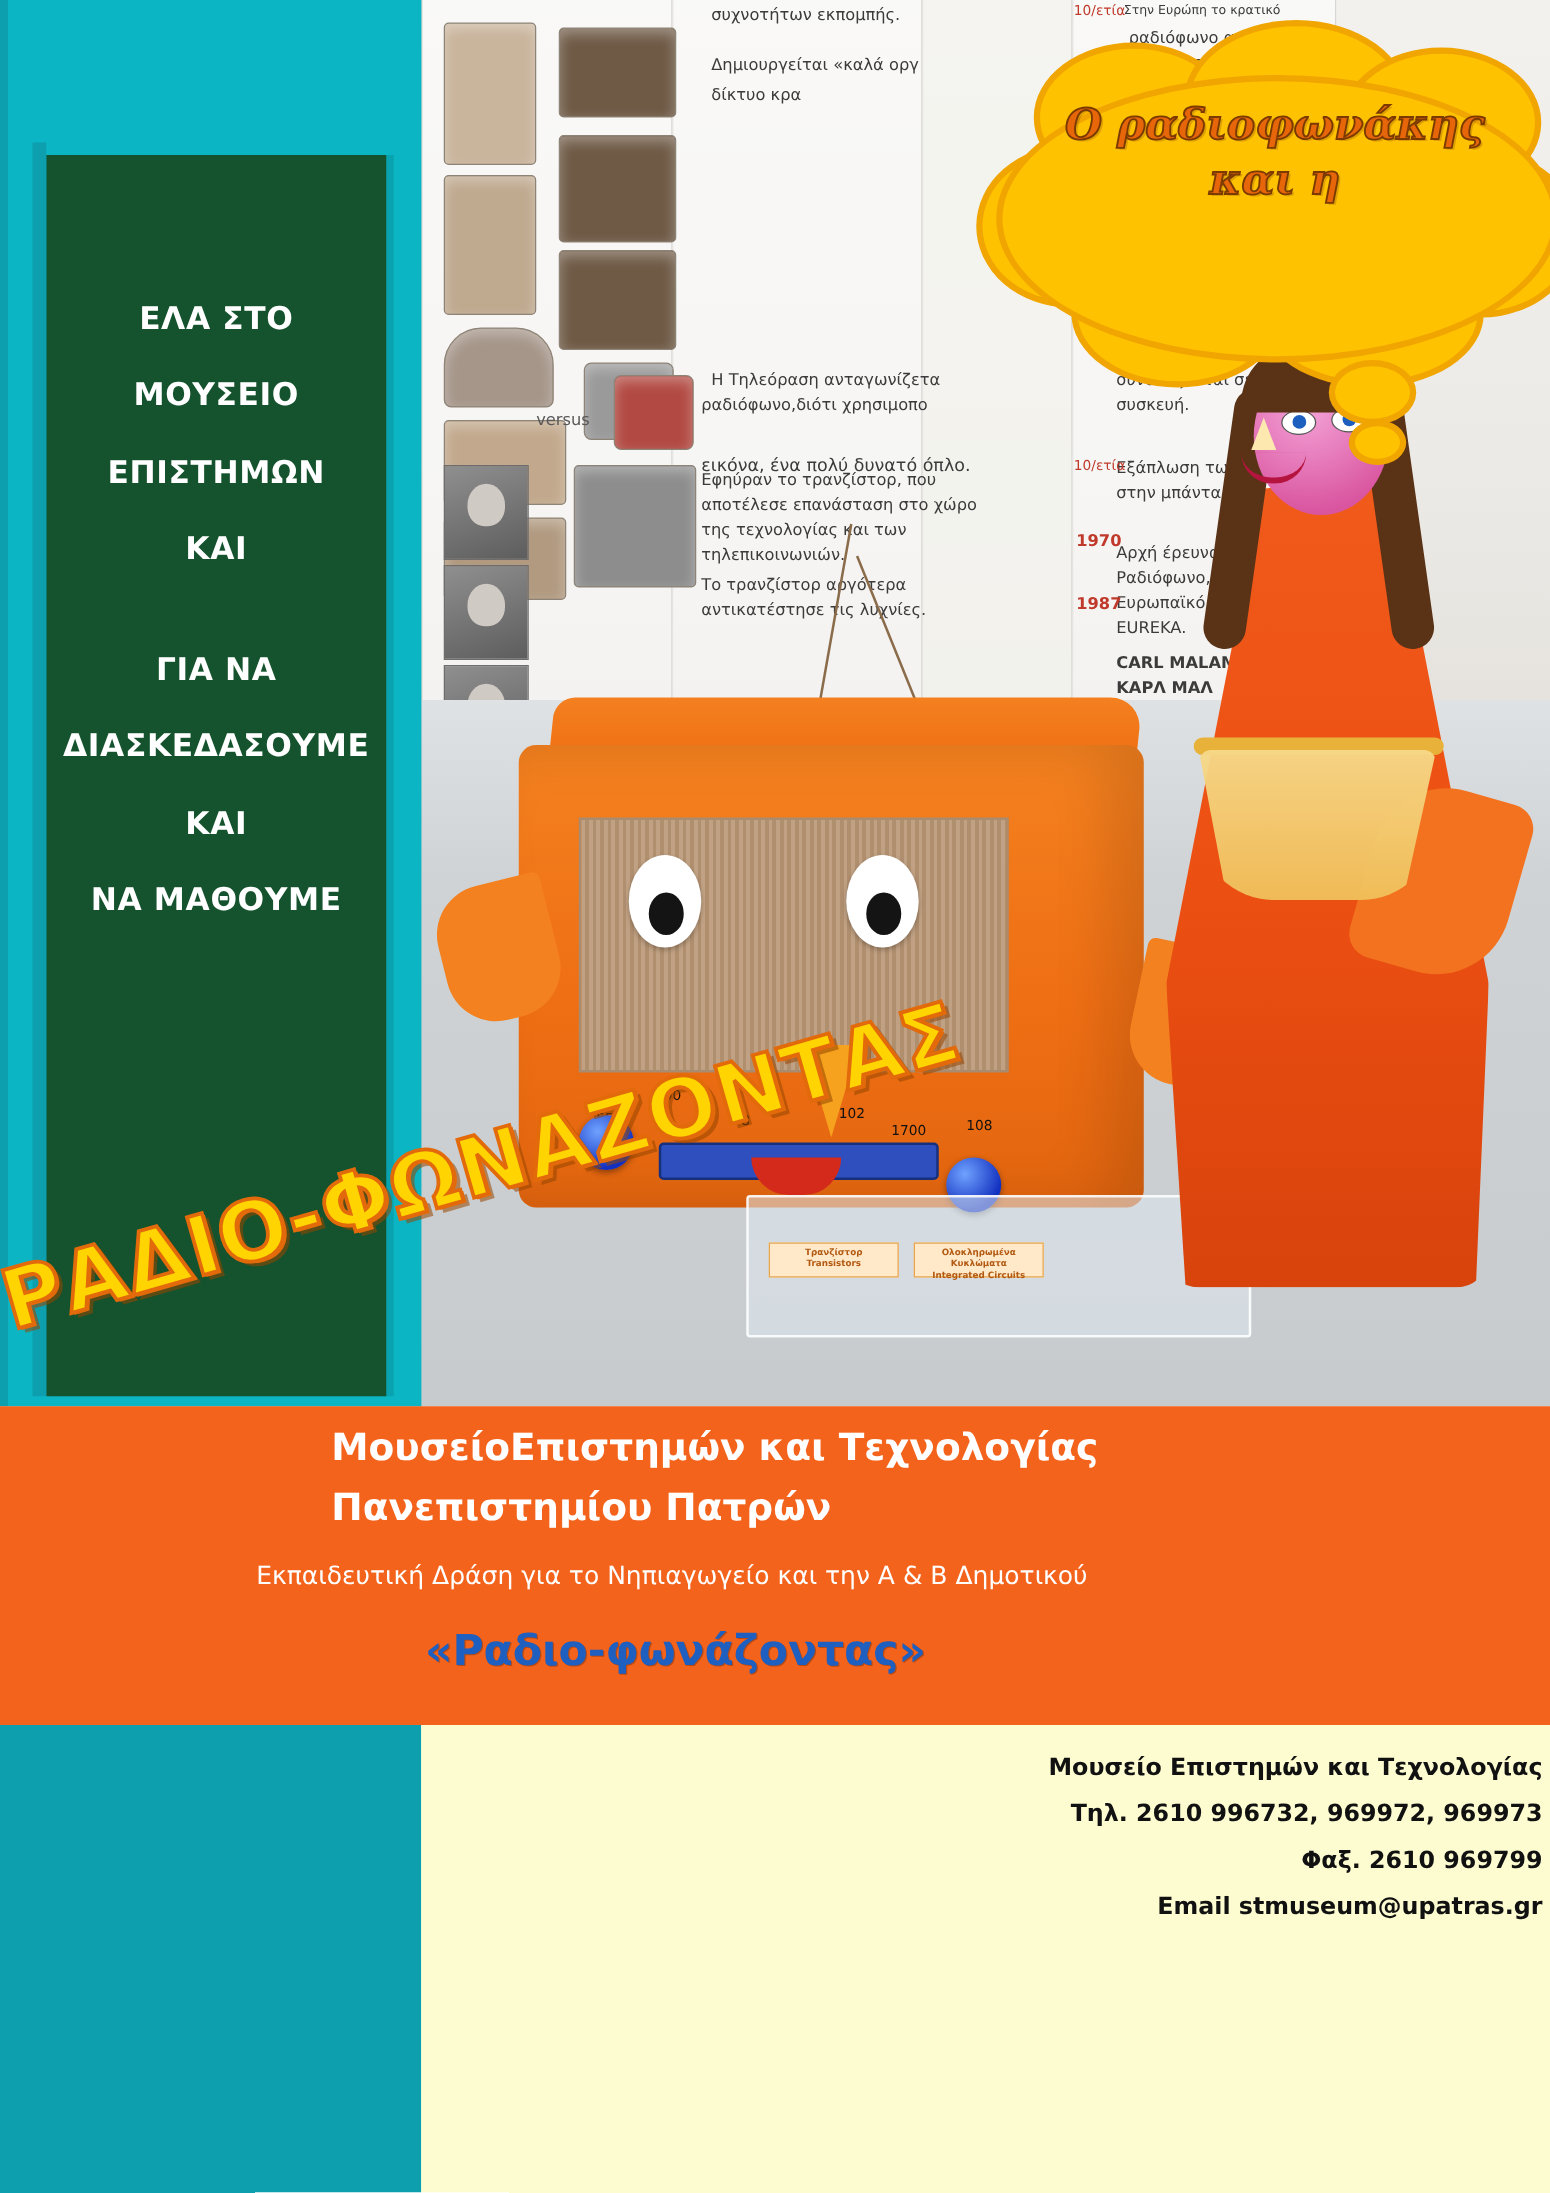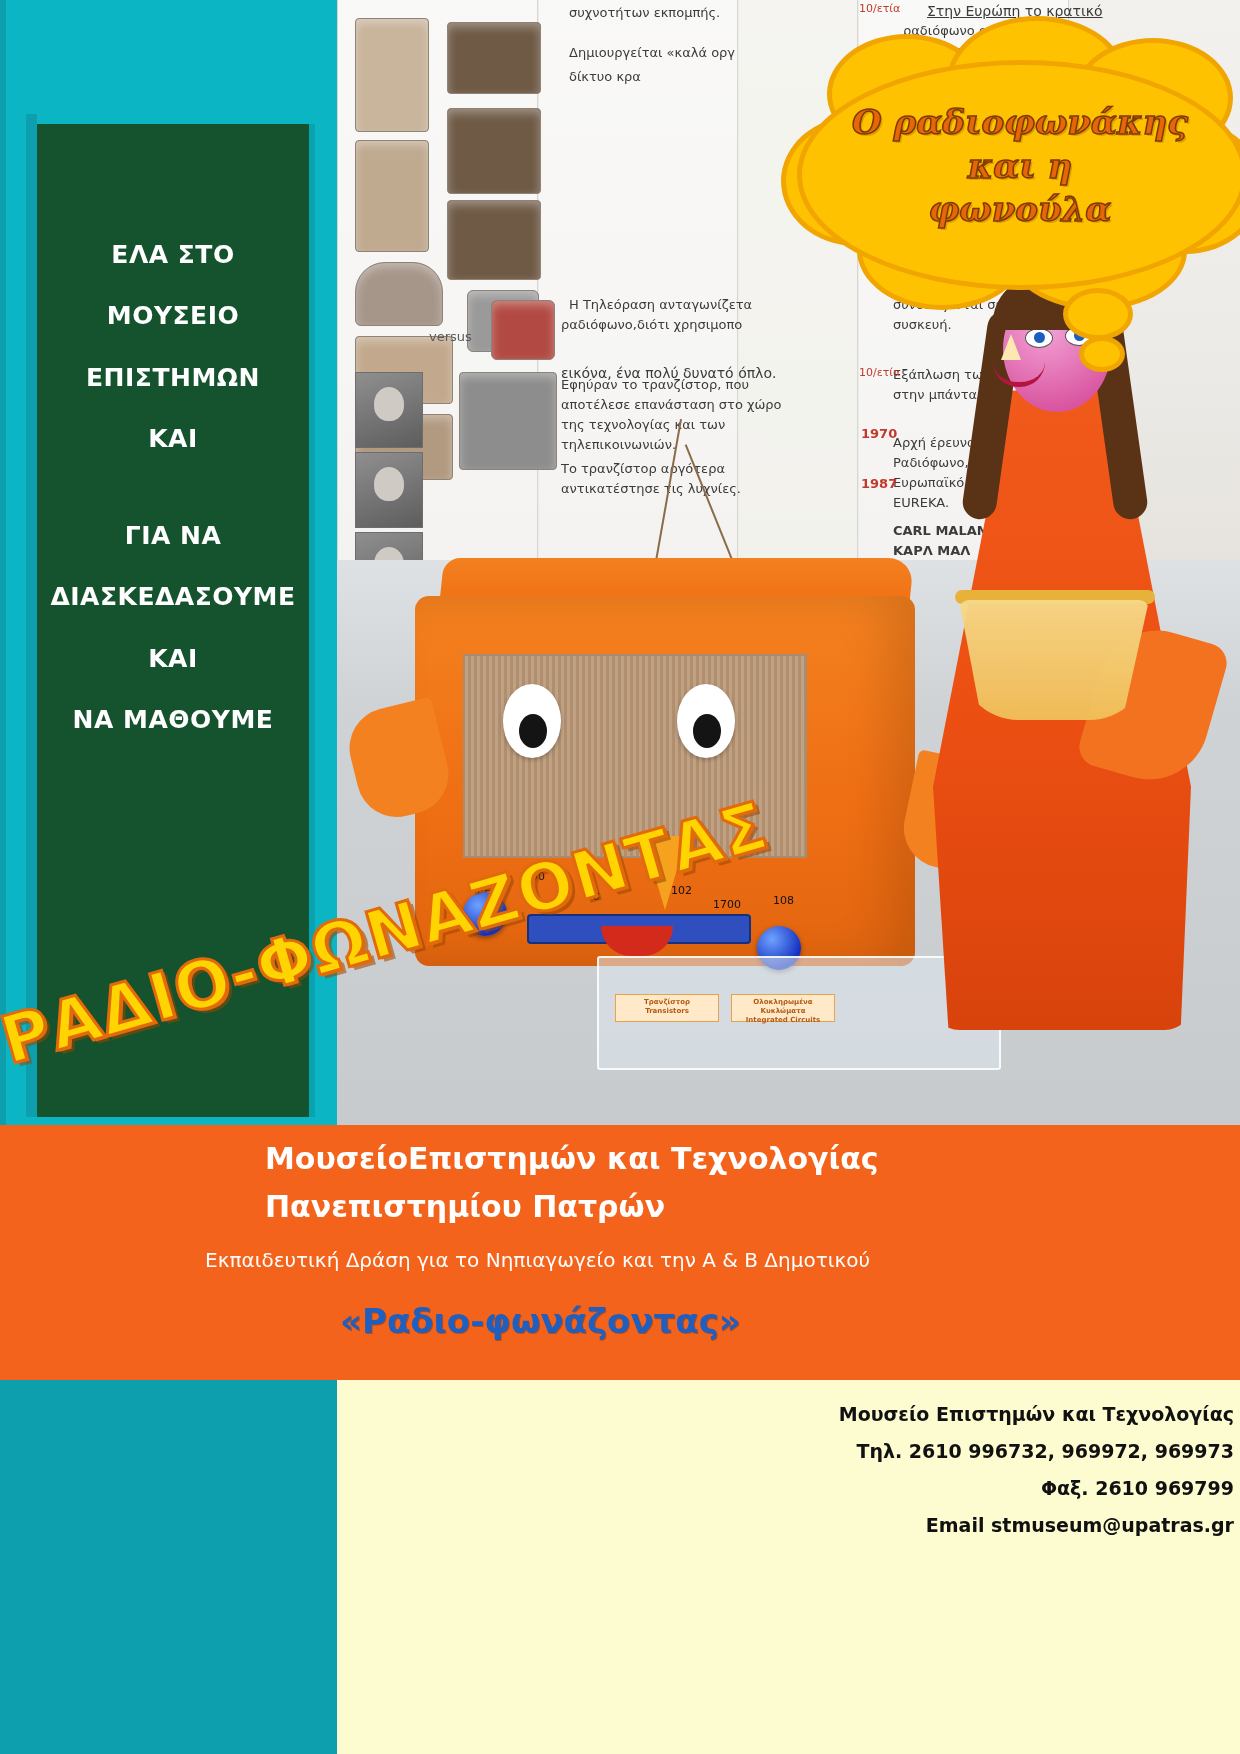--- a/index.html
+++ b/index.html
@@ -229,21 +229,21 @@
   }
   .bubble-main {
     position:absolute; left:0; top:0; width:440px;height:220px;
     background:#ffc200; border:5px solid #f0a500; border-radius:50%;
   }
   .lobe {
     position:absolute;background:#ffc200;border:5px solid #f0a500;border-radius:50%;
   }
   .bubble-text {
     position: absolute;
-    left: 28px; top: 41px; width: 390px;
+    left: 28px; top: 19px; width: 390px;
     text-align:center;
     color:#e8660a;
     -webkit-text-stroke: 1.5px #7a3a00;
     font-family:"DejaVu Serif", serif;
     font-style: italic;
     font-weight: bold;
     font-size: 34px;
     line-height: 1.28;
     text-shadow: 2px 2px 0 rgba(120,60,0,.25);
   }
@@ -397,21 +397,21 @@
     <div class="wall-text" style="left:232px;top:296px;width:260px;font-size:13px;">Η Τηλεόραση ανταγωνίζετα</div>
     <div class="wall-text" style="left:224px;top:316px;width:260px;font-size:13px;">ραδιόφωνο,διότι χρησιμοπο</div>
     <div class="wall-text" style="left:224px;top:336px;width:270px;font-size:14px;margin-top:28px;">εικόνα, ένα πολύ δυνατό όπλο.</div>
     <div class="wall-text" style="left:224px;top:376px;width:260px;font-size:13px;">Εφηύραν το τρανζίστορ, που</div>
     <div class="wall-text" style="left:224px;top:396px;width:280px;font-size:13px;">αποτέλεσε επανάσταση στο χώρο</div>
     <div class="wall-text" style="left:224px;top:416px;width:260px;font-size:13px;">της τεχνολογίας και των</div>
     <div class="wall-text" style="left:224px;top:436px;width:260px;font-size:13px;">τηλεπικοινωνιών.</div>
     <div class="wall-text" style="left:224px;top:460px;width:260px;font-size:13px;">Το τρανζίστορ αργότερα</div>
     <div class="wall-text" style="left:224px;top:480px;width:260px;font-size:13px;">αντικατέστησε τις λυχνίες.</div>
 
-    <div class="wall-text" style="left:590px;top:2px;width:200px;font-size:14px;text-decoration:underline;">Στην Ευρώπη το κρατικό</div>
+    <div class="wall-text" style="left:562px;top:2px;width:200px;font-size:10px;">Στην Ευρώπη το κρατικό</div>
     <div class="wall-text" style="left:566px;top:22px;width:200px;font-size:13px;">ραδιόφωνο αμφισβητείται.</div>
     <div class="wall-text" style="left:566px;top:42px;width:200px;font-size:13px;">Απορρίπτεται από τη</div>
     <div class="wall-text" style="left:566px;top:62px;width:200px;font-size:13px;">νεολαία της εποχής, διότι</div>
     <div class="wall-text" style="left:566px;top:82px;width:210px;font-size:13px;">δεν μετέδιδε ροκ μουσική.</div>
 
     <div class="wall-text" style="left:566px;top:176px;width:200px;font-size:13px;">ρά τρανζίστορ</div>
     <div class="wall-text" style="left:556px;top:196px;width:200px;font-size:13px;">θιστούν πλέον τις</div>
     <div class="wall-text" style="left:556px;top:216px;width:200px;font-size:13px;">ίες στα περισσότερα</div>
     <div class="wall-text" style="left:556px;top:236px;width:200px;font-size:13px;">ραδιόφωνα.</div>
     <div class="wall-text" style="left:556px;top:276px;width:210px;font-size:13px;">Ραδιόφωνο και κασετόφω</div>
@@ -498,21 +498,20 @@
       <div class="lobe" style="left:150px;top:-44px;width:170px;height:120px;"></div>
       <div class="lobe" style="left:276px;top:-22px;width:150px;height:110px;"></div>
       <div class="lobe" style="left:-16px;top:56px;width:140px;height:120px;"></div>
       <div class="lobe" style="left:310px;top:60px;width:146px;height:124px;"></div>
       <div class="lobe" style="left:60px;top:130px;width:160px;height:110px;"></div>
       <div class="lobe" style="left:210px;top:132px;width:170px;height:108px;"></div>
       <div class="bubble-main"></div>
       <div class="bubble-text">
         <div>Ο ραδιοφωνάκης</div>
         <div>και η</div>
-        <div>φωνούλα</div>
       </div>
       <div class="tail1"></div>
       <div class="tail2"></div>
     </div>
   </div>
 
   <div class="teal-band">
     <div class="inner"></div>
     <div class="teal-card">
       <div class="teal-text">

